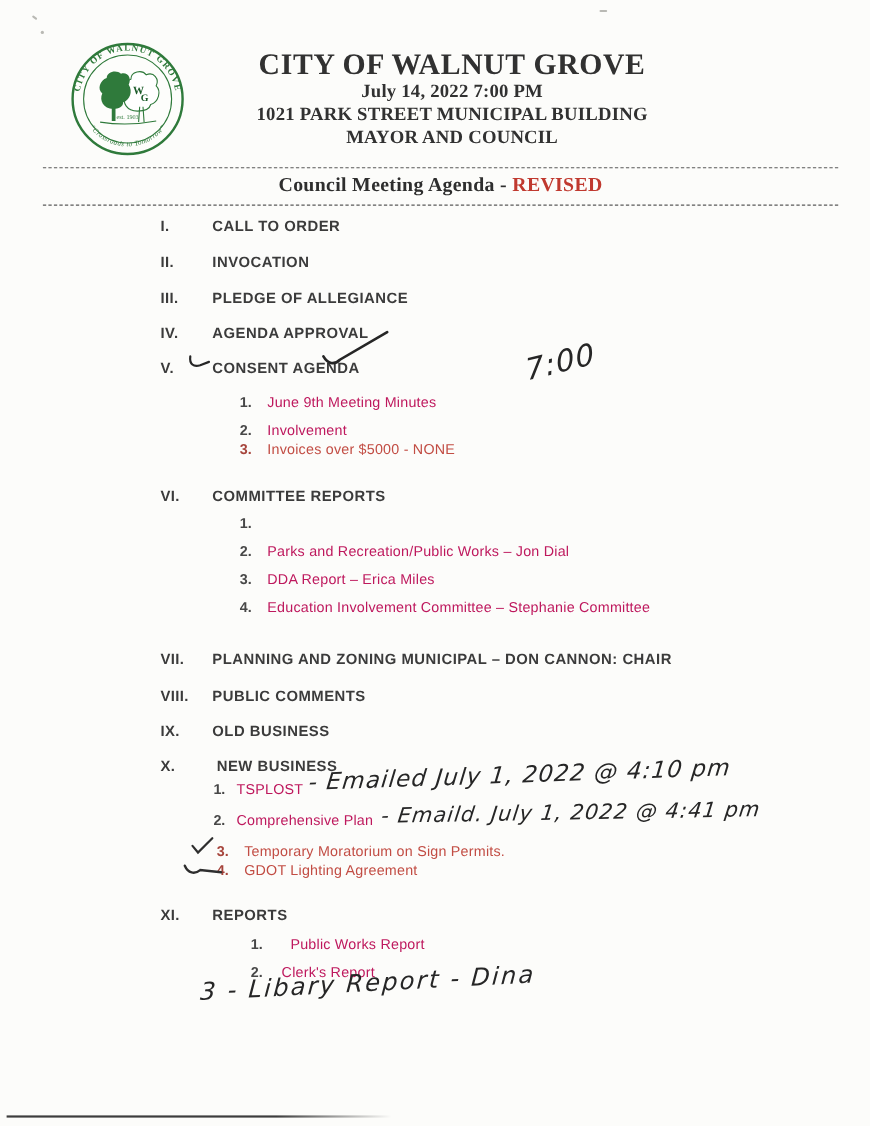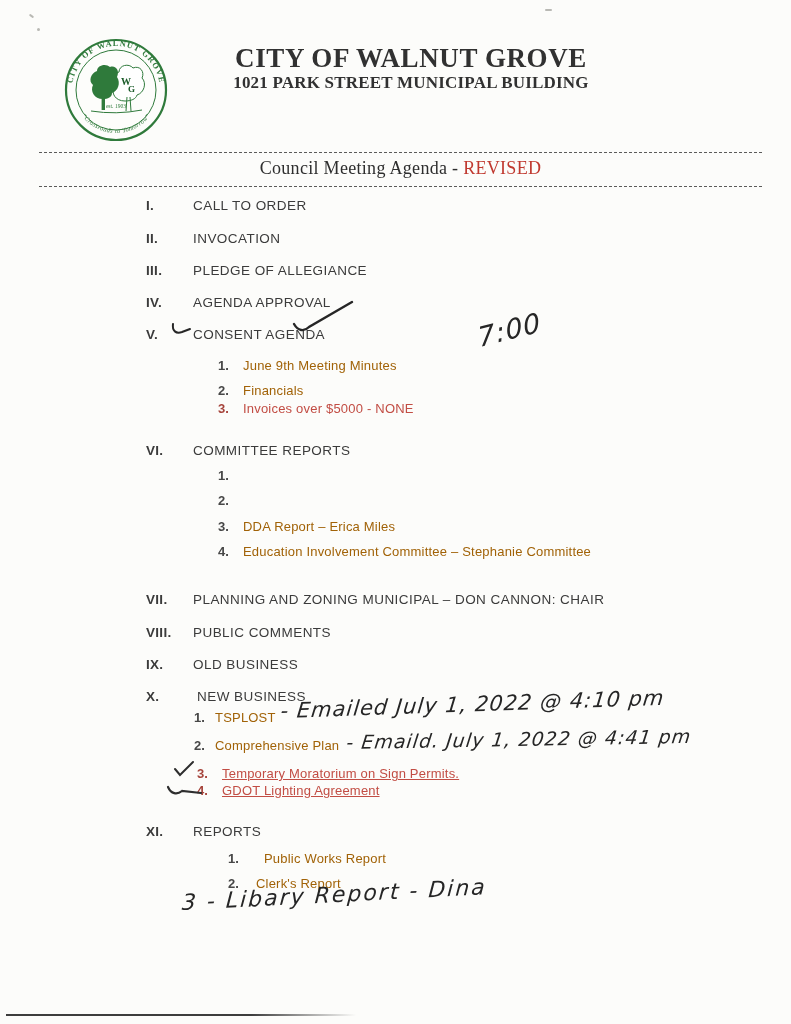--- a/index.html
+++ b/index.html
@@ -21,32 +21,32 @@
   .rule { position:absolute; left:39px; width:723px; height:0; border-top:1.8px solid rgba(55,55,55,.82); }
   .rule-dash { border-top-style:dashed; }
   .rule1 { top:152px; } .rule2 { top:186px; }
   .bottom-line {
     position:absolute; top:1014px; left:6px; width:350px; height:2.4px;
     background:linear-gradient(to right, #3d3d3d 0%, #3d3d3d 70%, rgba(61,61,61,0) 100%);
   }
   
   .agenda-head {
     position:absolute; left:10px; right:0; top:158px; text-align:center;
-    font-family:"Liberation Serif", serif; font-size:18px; font-weight:normal; color:#2e2e2e;
+    font-family:"Liberation Serif", serif; font-size:18px; font-weight:bold; color:#2e2e2e;
     letter-spacing:.3px;
   }
   .red-strong { color:#c0392f; }
   
   .row { position:absolute; left:0; right:0; height:18px; }
   .numeral  { position:absolute; left:146px; font-weight:bold; font-size:13.5px; letter-spacing:.3px; color:#3b3b3b; white-space:nowrap; }
-  .stitle   { position:absolute; left:193px; font-weight:normal; font-size:13.5px; letter-spacing:.45px; color:#3b3b3b; white-space:nowrap; }
+  .stitle   { position:absolute; left:193px; font-weight:bold; font-size:13.5px; letter-spacing:.45px; color:#3b3b3b; white-space:nowrap; }
   .sub-num  { position:absolute; left:218px; font-weight:bold; font-size:13px; color:#474747; white-space:nowrap; }
-  .sub-text { position:absolute; left:243px; font-size:13px; letter-spacing:.2px; color:#a16207; white-space:nowrap; }
+  .sub-text { position:absolute; left:243px; font-size:13px; letter-spacing:.2px; color:#be185d; white-space:nowrap; }
   .x-num  { left:194px; } .x-text { left:215px; }
-  .x3-num { left:197px; } .x3-text { left:222px;text-decoration:underline; }
+  .x3-num { left:197px; } .x3-text { left:222px; }
   .red-text { color:#c24d44 !important; }
   .red-num  { color:#a6443b !important; }
   
   .hand {
     position:absolute; font-family:"DejaVu Sans", sans-serif; font-style:italic;
     color:#262626; white-space:nowrap; transform-origin:left top; letter-spacing:1px;
   }
   .check-svg { position:absolute; }
   .pencil { position:absolute; background:#b9b9b4; border-radius:2px; }
 </style>
@@ -78,21 +78,23 @@
     <rect x="38.6" y="58" width="3.4" height="15" fill="#2f7a3b"></rect>
     <path d="M28,74 Q53,78 79,73" stroke="#2f7a3b" stroke-width="1" fill="none"></path>
 
     <text x="58" y="48" font-family="Liberation Serif, serif" font-size="10" font-weight="bold" fill="#1c5c2a">W</text>
     <text x="65" y="55" font-family="Liberation Serif, serif" font-size="9" font-weight="bold" fill="#1c5c2a">G</text>
     <text x="53" y="71" font-family="Liberation Serif, serif" font-size="5.6" fill="#2f7a3b" text-anchor="middle">est. 1903</text>
   </svg>
 
   <div class="header">
     <div class="h-title">CITY OF WALNUT GROVE</div>
+    <div class="h-sub">July 14, 2022 7:00 PM</div>
     <div class="h-sub">1021 PARK STREET MUNICIPAL BUILDING</div>
+    <div class="h-sub">MAYOR AND COUNCIL</div>
   </div>
 
   <div class="rule rule1 rule-dash"></div>
   <div class="agenda-head">
     <span>Council Meeting Agenda - </span><span class="red-strong">REVISED</span>
   </div>
   <div class="rule rule2 rule-dash"></div>
 
   <div class="row" style="top:198px">
     <span class="numeral">I.</span>
@@ -122,36 +124,37 @@
     <path d="M4,26 C8,33 14,34 19,29 L62,4" fill="none" stroke="#262626" stroke-width="2.4" stroke-linecap="round"></path>
   </svg>
   <div class="hand" style="left:476px; top:322px; font-size:27px; transform:rotate(-14deg) skewX(-6deg);">7:00</div>
 
   <div class="row" style="top:358px">
     <span class="sub-num">1.</span>
     <span class="sub-text">June 9th Meeting Minutes</span>
   </div>
   <div class="row" style="top:383px">
     <span class="sub-num">2.</span>
-    <span class="sub-text">Financials</span>
+    <span class="sub-text">Involvement</span>
   </div>
   <div class="row" style="top:401px">
     <span class="sub-num red-num">3.</span>
     <span class="sub-text red-text">Invoices over $5000 - NONE</span>
   </div>
 
   <div class="row" style="top:443px">
     <span class="numeral">VI.</span>
     <span class="stitle">COMMITTEE REPORTS</span>
   </div>
   <div class="row" style="top:468px">
     <span class="sub-num">1.</span>
   </div>
   <div class="row" style="top:493px">
     <span class="sub-num">2.</span>
+    <span class="sub-text">Parks and Recreation/Public Works – Jon Dial</span>
   </div>
   <div class="row" style="top:519px">
     <span class="sub-num">3.</span>
     <span class="sub-text">DDA Report – Erica Miles</span>
   </div>
   <div class="row" style="top:544px">
     <span class="sub-num">4.</span>
     <span class="sub-text">Education Involvement Committee – Stephanie Committee</span>
   </div>
 

